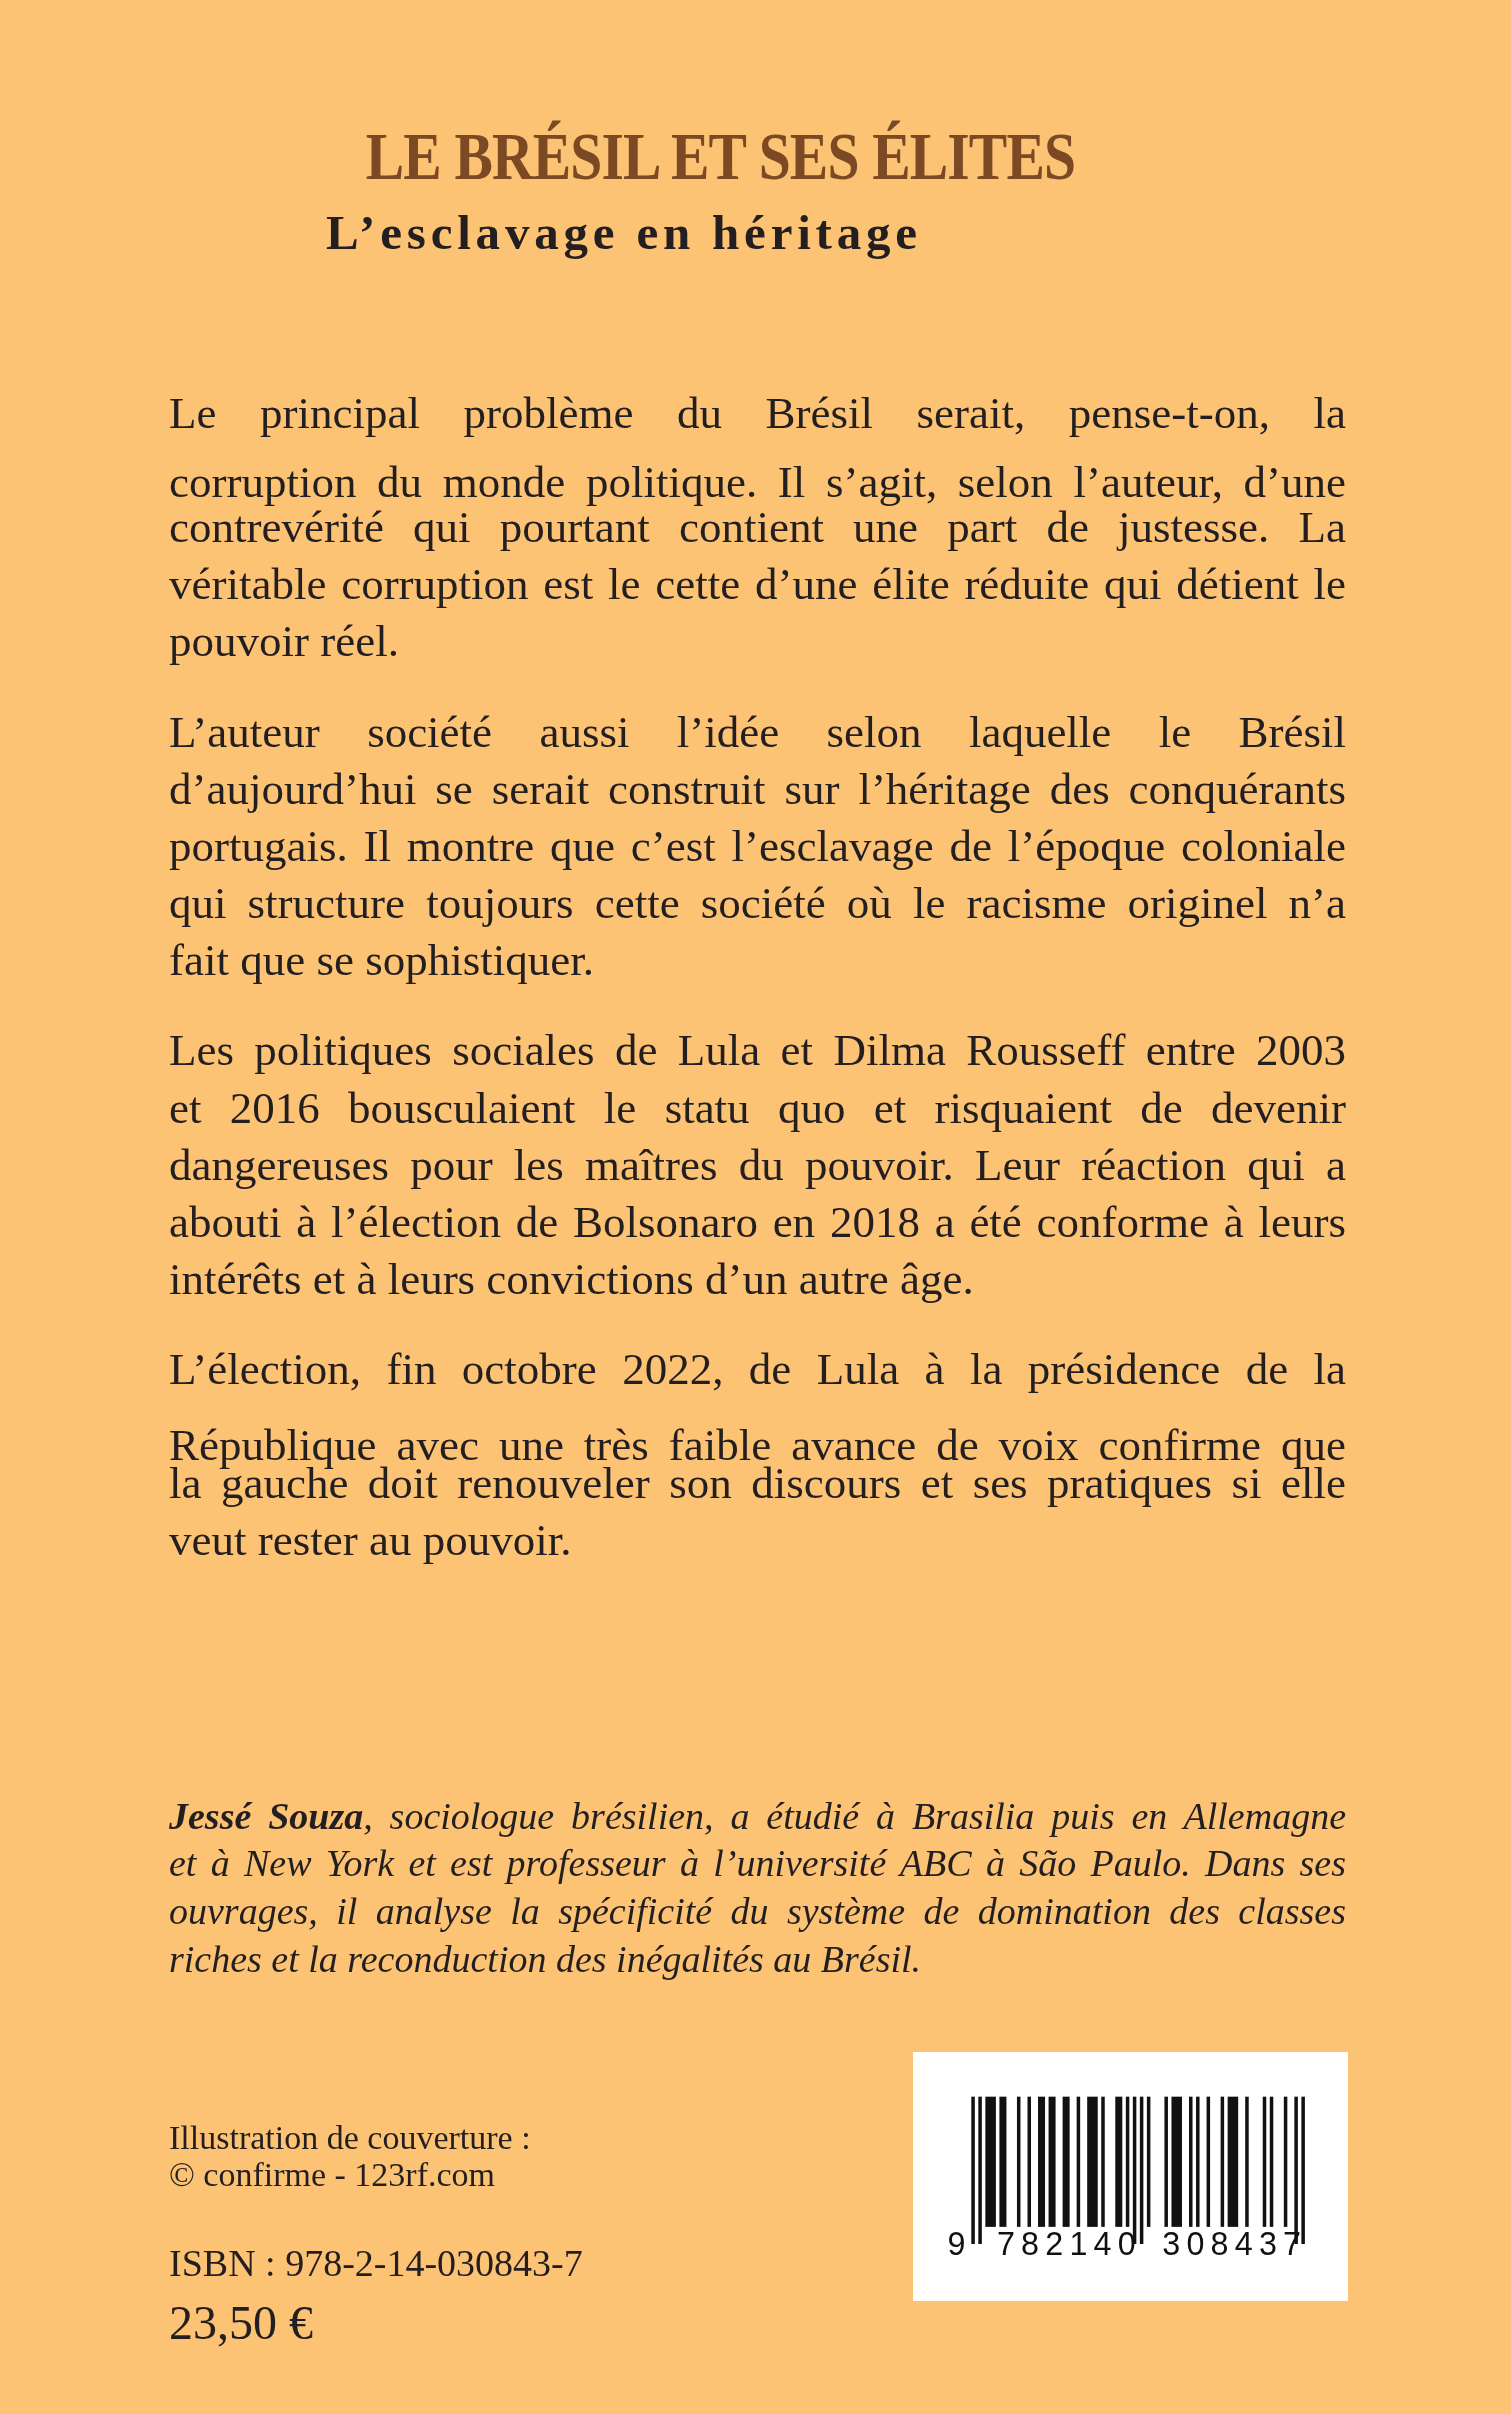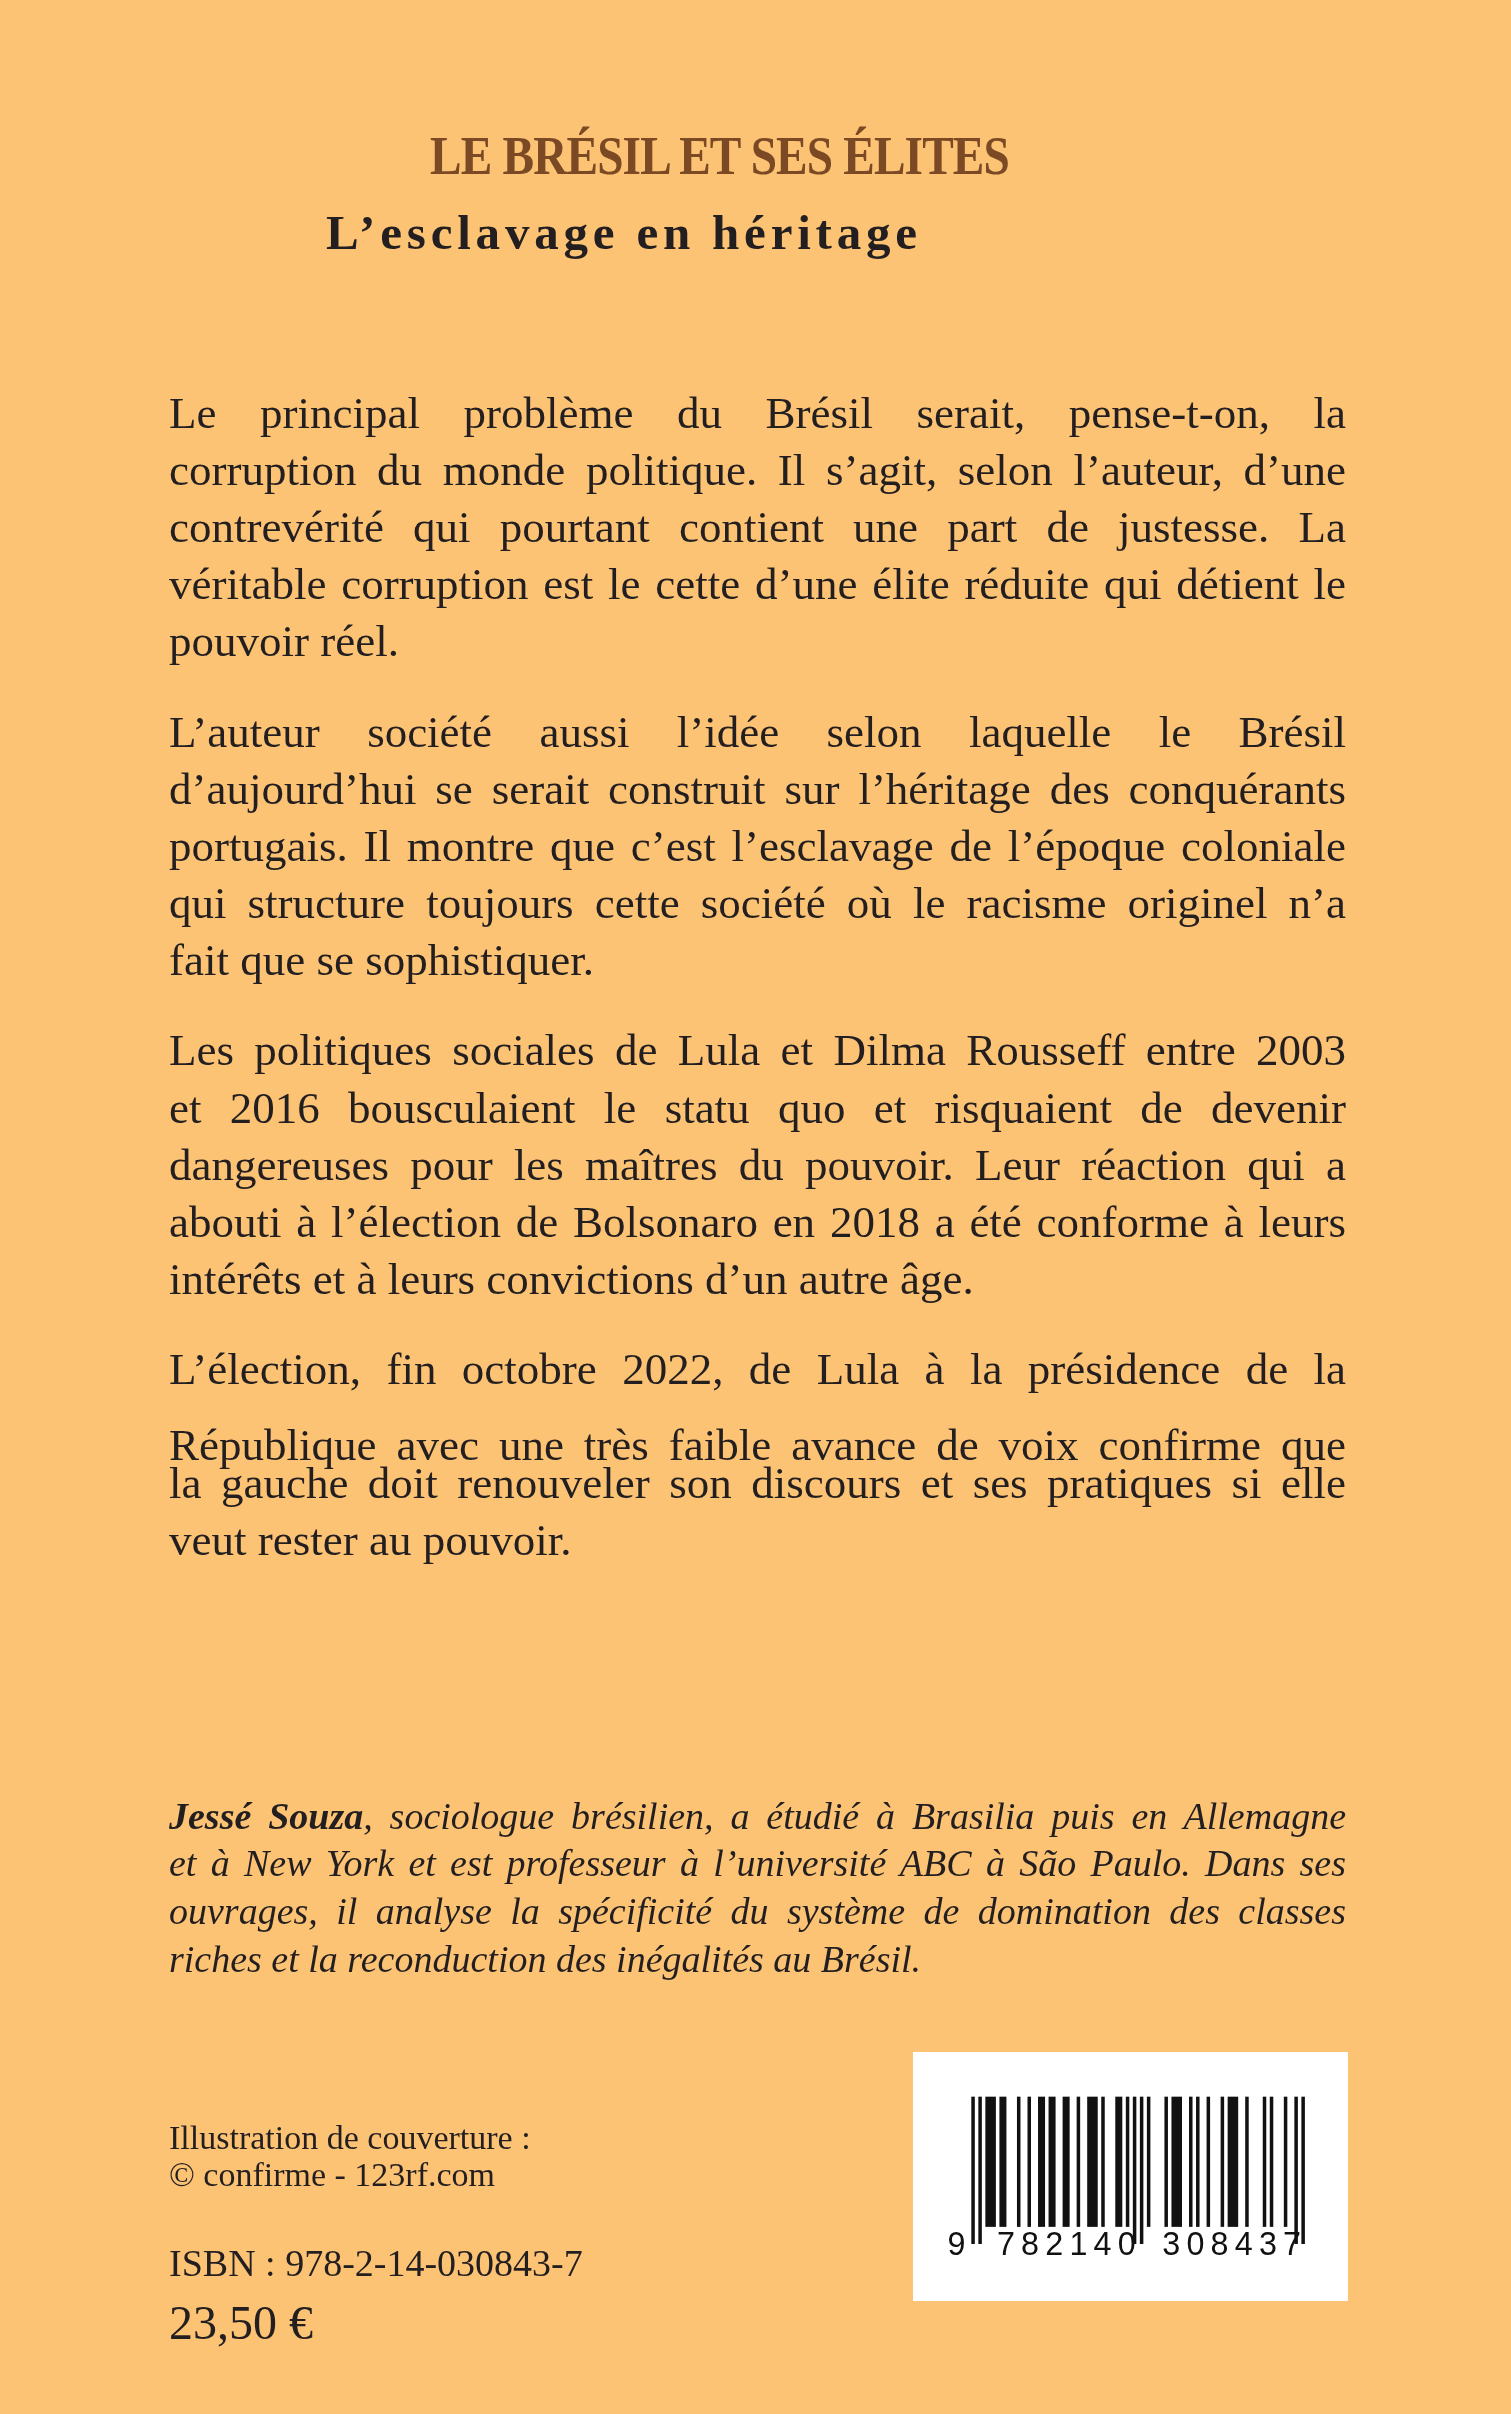--- a/index.html
+++ b/index.html
@@ -9,21 +9,21 @@
     position: relative;
     overflow: hidden;
     font-family: "Liberation Serif", "DejaVu Serif", serif;
     color: #231f20;
   }
   .title {
     position: absolute; left: 0; width: 1440px; top: 118px;
     text-align: center;
     font-family: "Liberation Serif", serif;
     font-weight: bold;
-    font-size: 55px; line-height: 76px;
+    font-size: 67px; line-height: 76px;
     color: #7b4a25;
     letter-spacing: -1px;
   }
   .title-inner { display: inline-block; transform: scaleX(0.86); transform-origin: center; white-space: nowrap; }
   .subtitle {
     position: absolute; left: 0; width: 1248px; top: 204px;
     text-align: center;
     font-family: "Liberation Serif", serif;
     font-weight: bold;
     font-size: 49px; line-height: 57px;
@@ -62,21 +62,21 @@
 
 <div class="title">
   <span class="title-inner">LE BRÉSIL ET SES ÉLITES</span>
 </div>
 <div class="subtitle">L’esclavage en héritage</div>
 
 <div id="blurb" class="body-text" style="top: 0px;">
     <div class="line" style="top: 385px; line-height: 57px; width: 1177px;">
       <span class="txt">Le principal problème du Brésil serait, pense-t-on, la</span>
     </div>
-    <div class="line" style="top: 442px; line-height: 57px; width: 1177px;">
+    <div class="line" style="top: 454px; line-height: 57px; width: 1177px;">
       <span class="txt">corruption du monde politique. Il s’agit, selon l’auteur, d’une</span>
     </div>
     <div class="line" style="top: 499px; line-height: 57px; width: 1177px;">
       <span class="txt">contrevérité qui pourtant contient une part de justesse. La</span>
     </div>
     <div class="line" style="top: 556px; line-height: 57px; width: 1177px;">
       <span class="txt">véritable corruption est le cette d’une élite réduite qui détient le</span>
     </div>
     <div class="line last" style="top: 613px; line-height: 57px; width: auto;">
       <span class="txt">pouvoir réel.</span>

